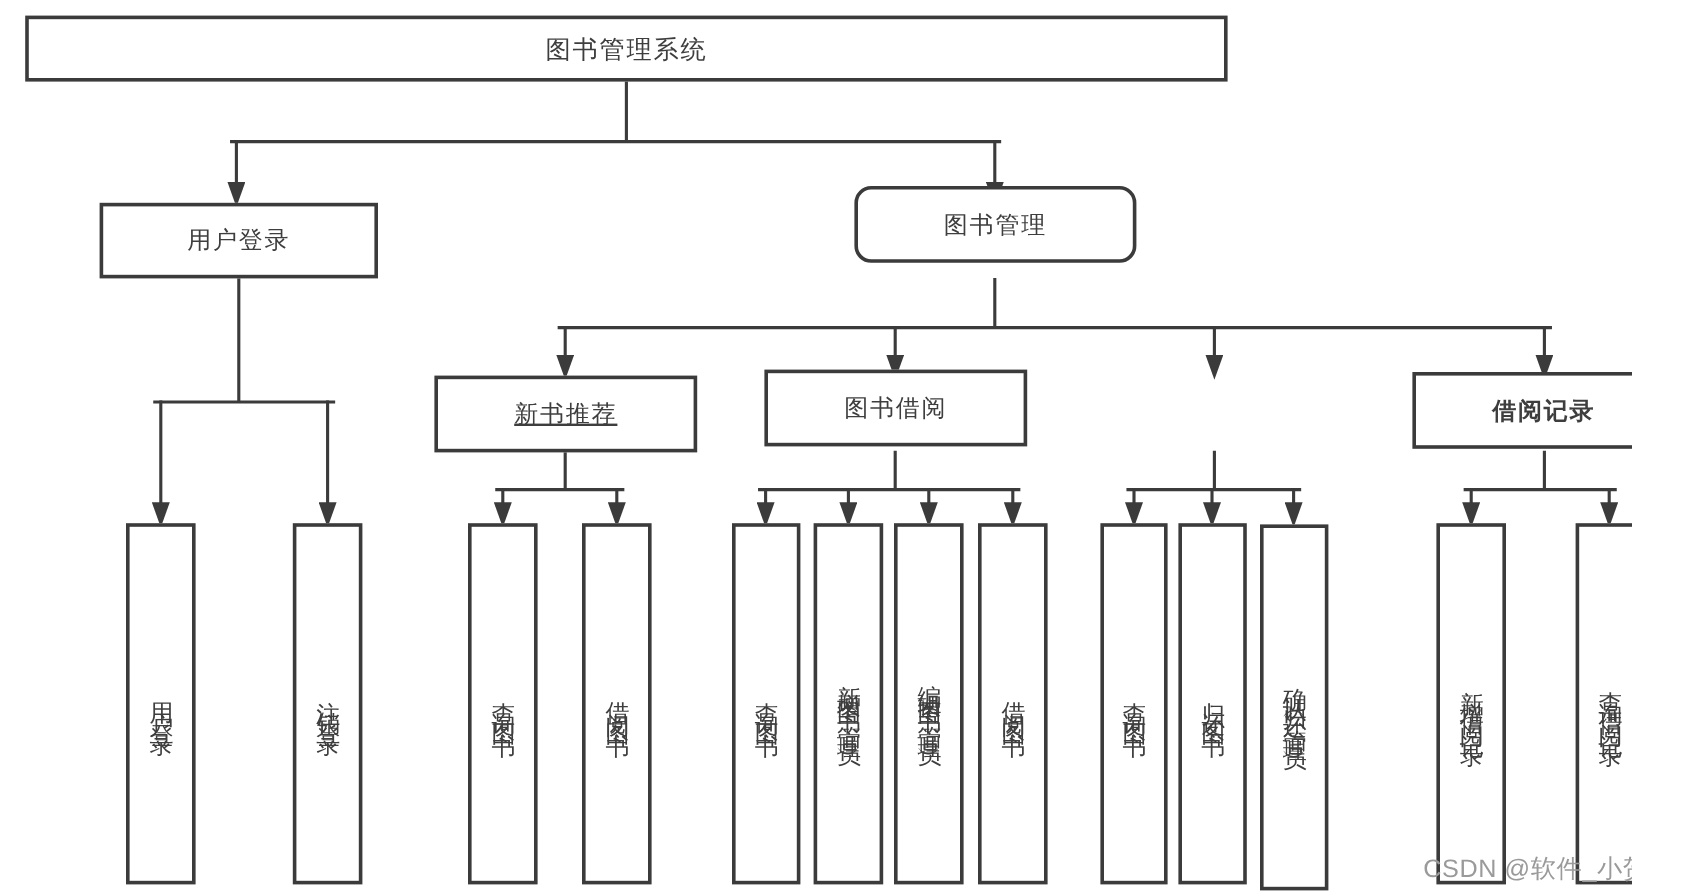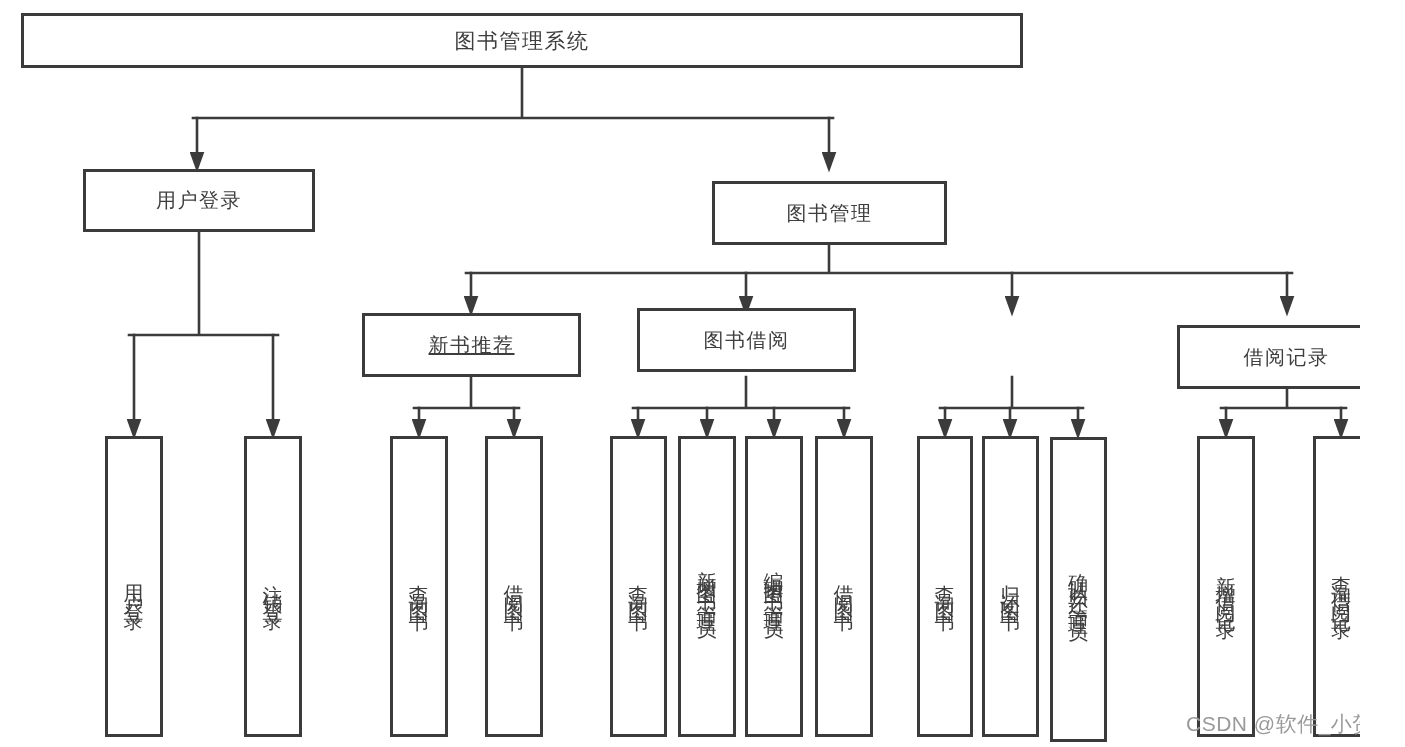--- a/index.html
+++ b/index.html
@@ -85,25 +85,25 @@
     <path class="wire" marker-end="url(#arrow)" d="M1010 408 V429"></path>
     <path class="wire" marker-end="url(#arrow)" d="M1078 408 V429"></path>
 
     <path class="wire" marker-end="url(#arrow)" d="M1226 408 V429"></path>
     <path class="wire" marker-end="url(#arrow)" d="M1341 408 V429"></path>
   </svg>
 
   <div class="node" style="left:21px;top:13px;width:1002px;height:55px;font-size:21px;">图书管理系统</div>
 
   <div class="node" style="left:83px;top:169px;width:232px;height:63px;">用户登录</div>
-  <div class="node" style="left:712px;top:181px;width:235px;height:64px;">图书管理</div>
+  <div class="node" style="left:712px;top:155px;width:235px;height:64px;border-radius:14px;">图书管理</div>
 
   <div class="node" style="left:362px;top:313px;width:219px;height:64px;text-decoration:underline;">新书推荐</div>
   <div class="node" style="left:637px;top:308px;width:219px;height:64px;">图书借阅</div>
-  <div class="node" style="left:1177px;top:325px;width:219px;height:64px;">借阅记录</div>
+  <div class="node" style="left:1177px;top:310px;width:219px;height:64px;font-weight:bold;">借阅记录</div>
 
   <div class="node" style="left:105px;top:436px;width:58px;height:301px;">
     <span class="vtext">用户登录</span>
   </div>
   <div class="node" style="left:244px;top:436px;width:58px;height:301px;">
     <span class="vtext">注销登录</span>
   </div>
 
   <div class="node" style="left:390px;top:436px;width:58px;height:301px;">
     <span class="vtext">查询图书</span>

